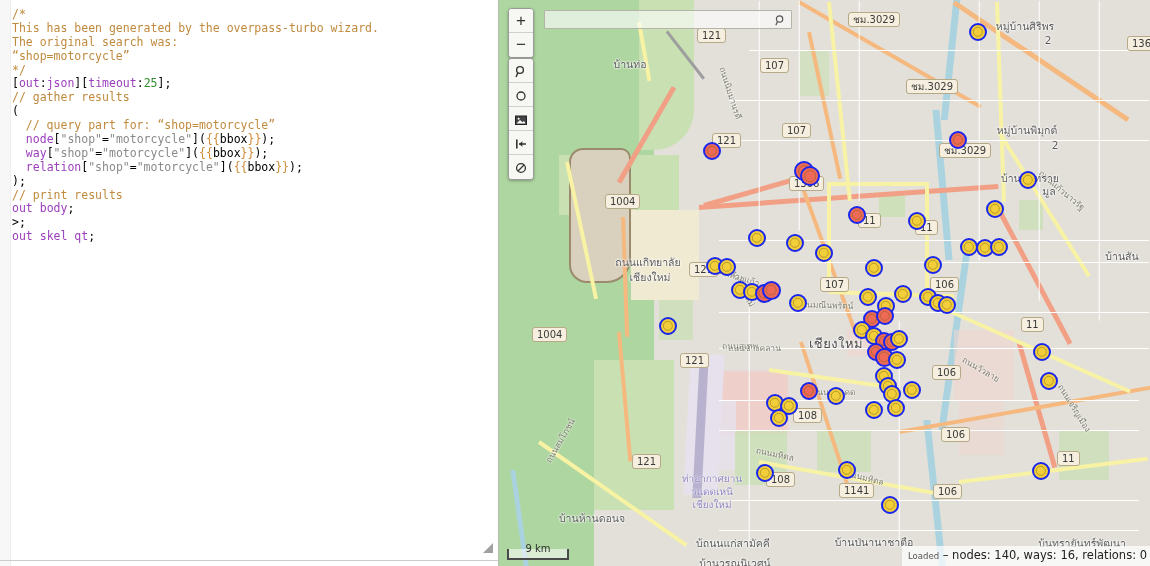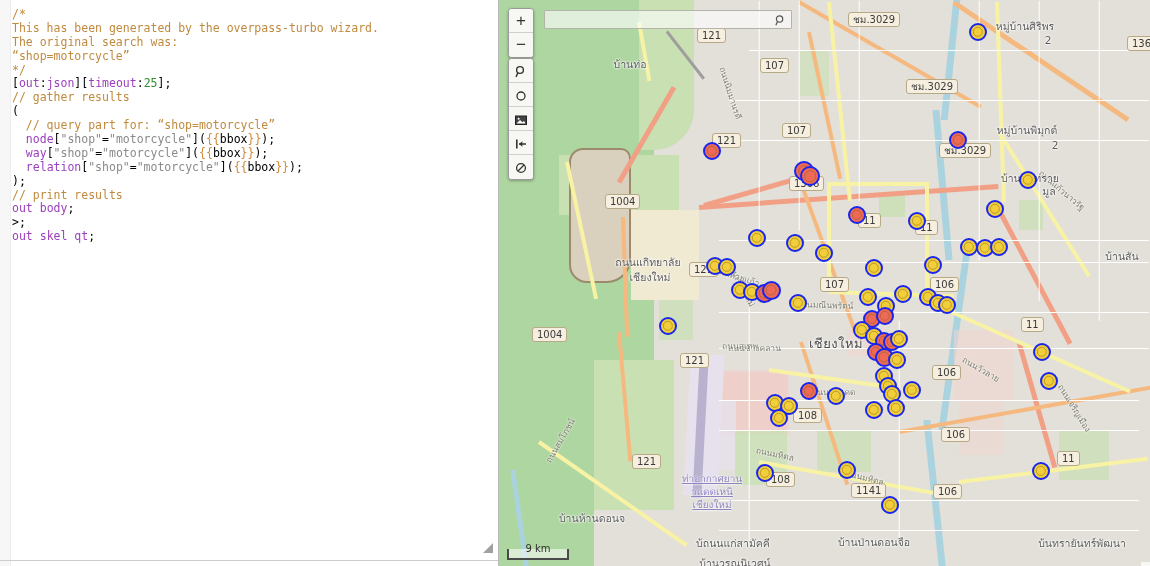--- a/index.html
+++ b/index.html
@@ -342,21 +342,21 @@
           <div class="shield" style="left: 431px; top: 277px;">106</div>
           <div class="shield" style="left: 321px; top: 277px;">107</div>
           <div class="shield" style="left: 522px; top: 317px;">11</div>
           <div class="shield" style="left: 33px; top: 327px;">1004</div>
           <div class="shield" style="left: 181px; top: 353px;">121</div>
           <div class="shield" style="left: 433px; top: 365px;">106</div>
           <div class="shield" style="left: 294px; top: 408px;">108</div>
           <div class="shield" style="left: 442px; top: 427px;">106</div>
           <div class="shield" style="left: 133px; top: 454px;">121</div>
           <div class="shield" style="left: 267px; top: 472px;">108</div>
-          <div class="shield" style="left: 352px; top: 483px;">1141</div>
+          <div class="shield" style="left: 340px; top: 483px;">1141</div>
           <div class="shield" style="left: 434px; top: 484px;">106</div>
           <div class="shield" style="left: 558px; top: 451px;">11</div>
         </div>
       <div id="streets">
           <div class="rlabel" style="left: 223px; top: 60px; transform: rotate(72deg);">ถนนนิมมานรดี</div>
           <div class="rlabel" style="left: 230px; top: 255px; transform: rotate(62deg);">ถนนเชียงใหม่</div>
           <div class="rlabel" style="left: 541px; top: 165px; transform: rotate(40deg);">ถนนแก้วนาวรัฐ</div>
           <div class="rlabel" style="left: 215px; top: 262px; transform: rotate(18deg);">ถนนห้วยแก้ว</div>
           <div class="rlabel" style="left: 297px; top: 297px; transform: rotate(2deg);">ถนนมณีนพรัตน์</div>
           <div class="rlabel" style="left: 229px; top: 341px; transform: rotate(0deg);">ถนนช้างคลาน</div>
@@ -376,24 +376,24 @@
           <div class="plabel" style="left: 556px; top: 139px; transform: translateX(-50%);">2</div>
           <div class="plabel" style="left: 531px; top: 172px; transform: translateX(-50%);">บ้านสันทราย</div>
           <div class="plabel" style="left: 550px; top: 185px; transform: translateX(-50%);">มูล</div>
           <div class="plabel" style="left: 623px; top: 250px; transform: translateX(-50%);">บ้านสัน</div>
           <div class="plabel" style="left: 149px; top: 256px; transform: translateX(-50%);">ถนนแกิทยาลัย</div>
           <div class="plabel" style="left: 151px; top: 271px; transform: translateX(-50%);">เชียงใหม่</div>
           <div class="plabel big" style="left: 337px; top: 338px; transform: translateX(-50%);">เชียงใหม่</div>
           <div class="plabel" style="left: 93px; top: 512px; transform: translateX(-50%);">บ้านห้านดอนจ</div>
           <div class="plabel" style="left: 234px; top: 537px; transform: translateX(-50%);">บ้ถนนแก่สามัคคี</div>
           <div class="plabel" style="left: 236px; top: 557px; transform: translateX(-50%);">บ้านวรุณนิเวศน์</div>
-          <div class="plabel" style="left: 375px; top: 536px; transform: translateX(-50%);">บ้านป่านดอนจือ</div>
+          <div class="plabel" style="left: 375px; top: 536px; transform: translateX(-50%);">บ้านป่นานาชาตือ</div>
           <div class="plabel" style="left: 583px; top: 537px; transform: translateX(-50%);">บ้นทรายันทร์พัฒนา</div>
         </div>
-      <div id="airport-lbl" class="airport-label" style="left: 168px; top: 472px; width: 90px; text-decoration: underline;">
+      <div id="airport-lbl" class="airport-label" style="left: 168px; top: 472px; width: 90px;">
           <div>ท่าอากาศยาน</div>
           <div>าแดดเหนิ</div>
           <div>เชียงใหม่</div>
         </div>
       <div id="pois">
           <div class="poi y" style="left: 470px; top: 23px; width: 18px; height: 18px;"></div>
           <div class="poi r" style="left: 204px; top: 142px; width: 18px; height: 18px;"></div>
           <div class="poi r" style="left: 295px; top: 161px; width: 20px; height: 20px;"></div>
           <div class="poi r" style="left: 301px; top: 166px; width: 20px; height: 20px;"></div>
           <div class="poi r" style="left: 450px; top: 131px; width: 18px; height: 18px;"></div>
@@ -498,15 +498,19 @@
         <circle cx="6" cy="5.4" r="3.4" fill="none" stroke="#555" stroke-width="1.3"></circle>
         <line x1="3.9" y1="7.9" x2="2" y2="12" stroke="#555" stroke-width="1.3"></line>
       </svg>
     </div>
 
     <div id="scalebar">
       <span>9 km</span>
     </div>
 
     <div id="status">
+      <div>
+        <span class="lbl">Loaded</span>
+        <span>– nodes: 140, ways: 16, relations: 0</span>
+      </div>
     </div>
   </div>
 </div>
 
 </body></html>

